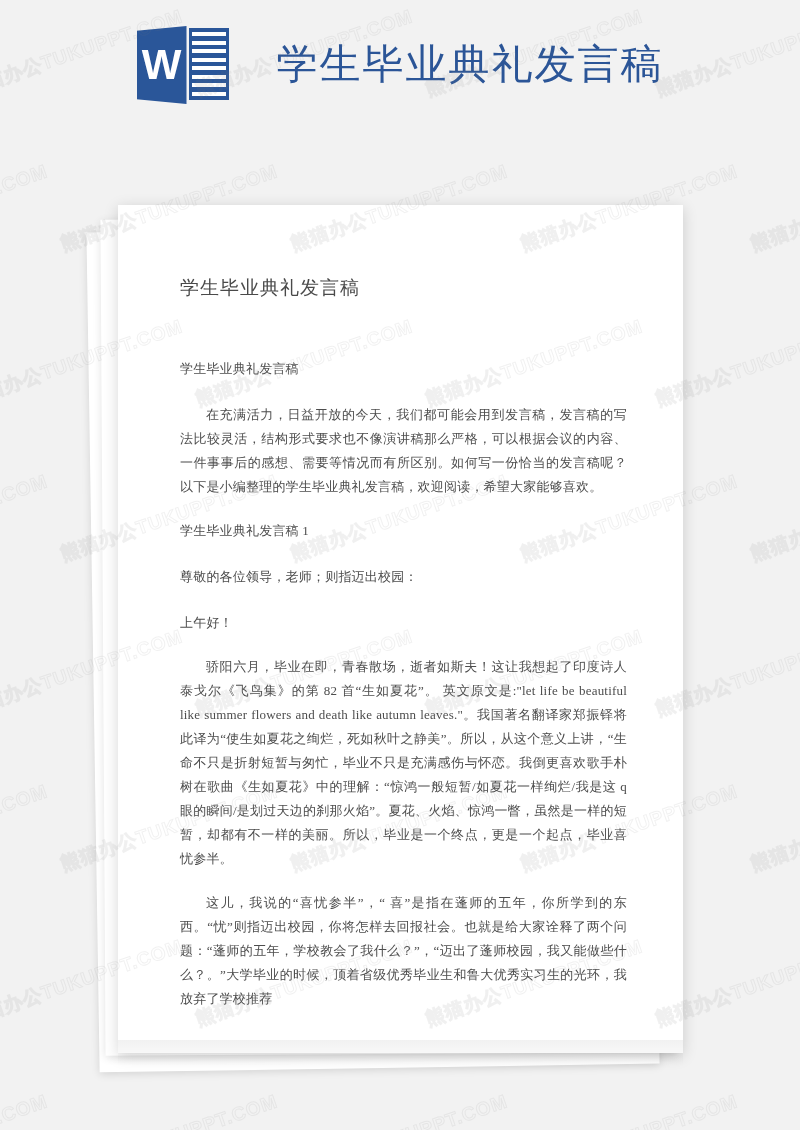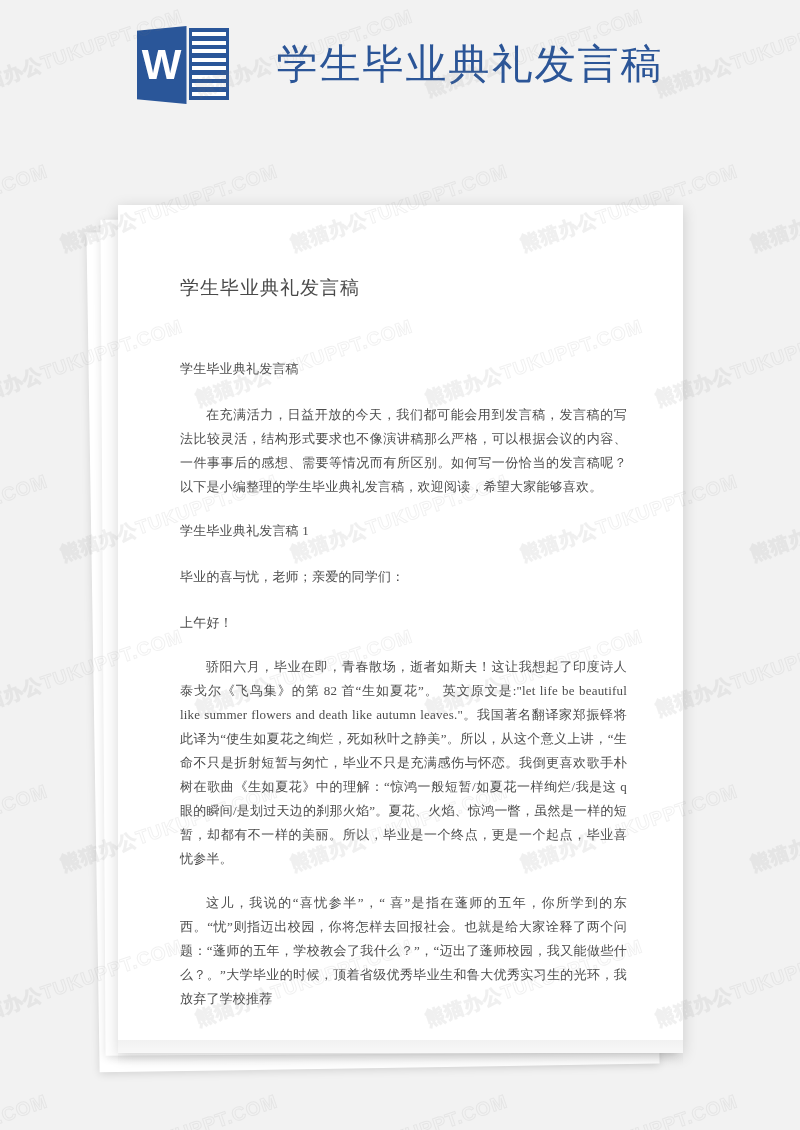--- a/index.html
+++ b/index.html
@@ -222,21 +222,21 @@
     </div>
     <div class="header-title">学生毕业典礼发言稿</div>
   </div>
 </div>
 
 <div class="doc">
   <h1 class="doc-title">学生毕业典礼发言稿</h1>
   <p class="sub">学生毕业典礼发言稿</p>
   <p class="indent">在充满活力，日益开放的今天，我们都可能会用到发言稿，发言稿的写法比较灵活，结构形式要求也不像演讲稿那么严格，可以根据会议的内容、一件事事后的感想、需要等情况而有所区别。如何写一份恰当的发言稿呢？以下是小编整理的学生毕业典礼发言稿，欢迎阅读，希望大家能够喜欢。</p>
   <p class="sub">学生毕业典礼发言稿 1</p>
-  <p class="sub">毕业的喜与忧，老师；亲爱的同学们：</p>
+  <p class="sub">尊敬的各位领导，老师；则指迈出校园：</p>
   <p class="tall">上午好！</p>
   <p class="indent">骄阳六月，毕业在即，青春散场，逝者如斯夫！这让我想起了印度诗人泰戈尔《飞鸟集》的第 82 首“生如夏花”。 英文原文是:"let life be beautiful like summer flowers and death like autumn leaves."。我国著名翻译家郑振铎将此译为“使生如夏花之绚烂，死如秋叶之静美”。所以，从这个意义上讲，“生命不只是折射短暂与匆忙，毕业不只是充满感伤与怀恋。我倒更喜欢歌手朴树在歌曲《生如夏花》中的理解：“惊鸿一般短暂/如夏花一样绚烂/我是这 q 眼的瞬间/是划过天边的刹那火焰”。夏花、火焰、惊鸿一瞥，虽然是一样的短暂，却都有不一样的美丽。所以，毕业是一个终点，更是一个起点，毕业喜忧参半。</p>
   <p class="indent">这儿，我说的“喜忧参半”，“ 喜”是指在蓬师的五年，你所学到的东西。“忧”则指迈出校园，你将怎样去回报社会。也就是给大家诠释了两个问题：“蓬师的五年，学校教会了我什么？”，“迈出了蓬师校园，我又能做些什么？。”大学毕业的时候，顶着省级优秀毕业生和鲁大优秀实习生的光环，我放弃了学校推荐</p>
 </div>
 
 <div class="bottom-shadow"></div>
 
 <div class="wm-layer" id="wm-layer">
     <div class="wm" style="left: -40px; top: 40px;">熊猫办公TUKUPPT.COM</div>
     <div class="wm" style="left: 190px; top: 40px;">熊猫办公TUKUPPT.COM</div>

